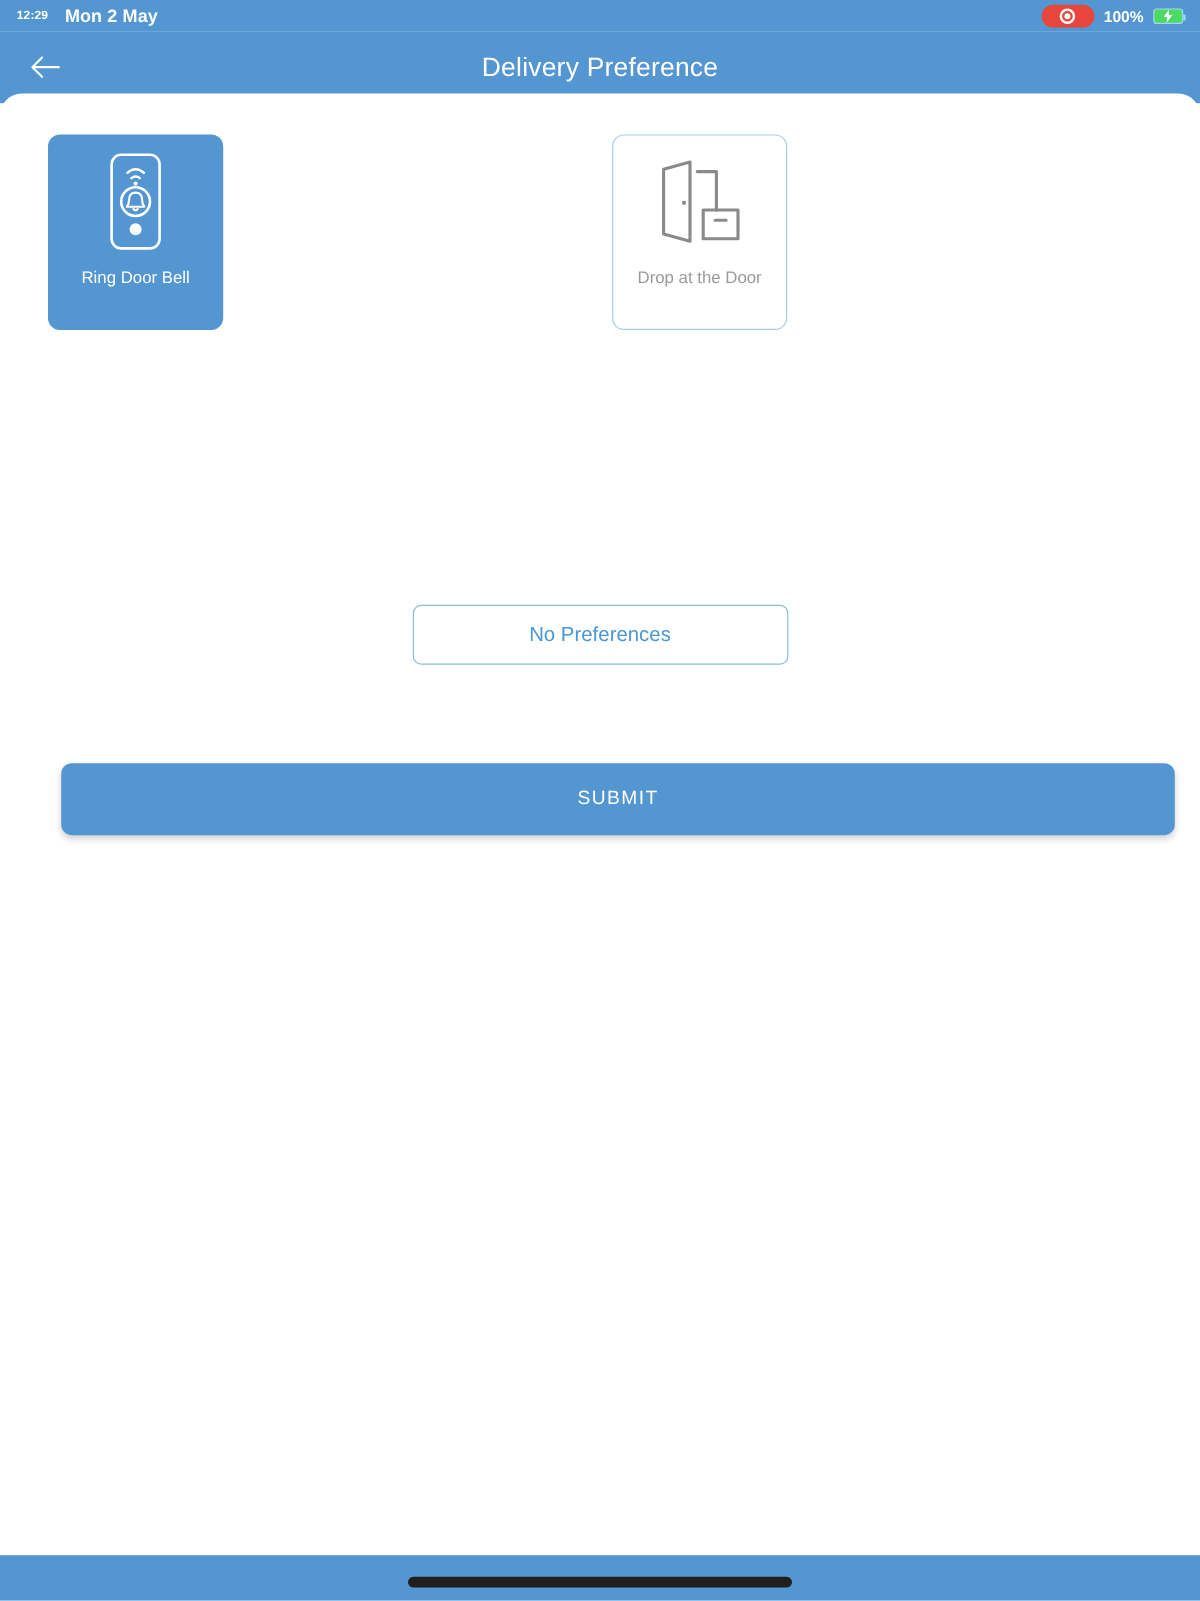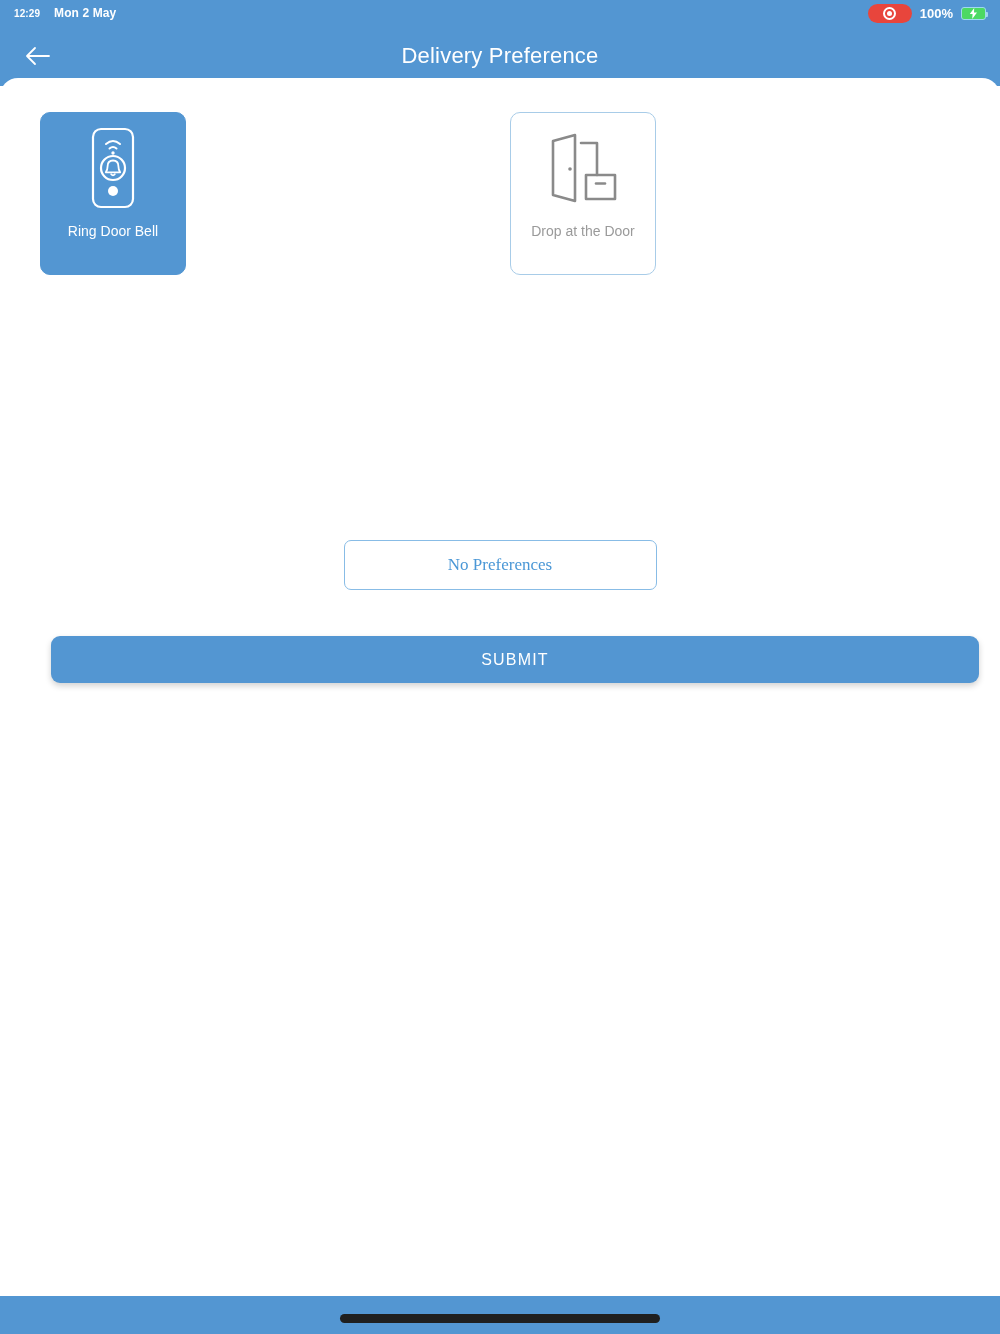--- a/index.html
+++ b/index.html
@@ -36,21 +36,21 @@
     gap: 14px;
   }
   .sb-time {
     color: #ffffff;
     font-size: 10px;
     font-weight: bold;
     letter-spacing: 0.1px;
   }
   .sb-date {
     color: #ffffff;
-    font-size: 12px;
+    font-size: 15px;
     font-weight: bold;
     letter-spacing: 0.1px;
   }
   .sb-right {
     margin-left: auto;
     display: flex;
     align-items: center;
     gap: 8px;
     padding-left: 36px;
   }
@@ -186,26 +186,25 @@
     color: #9a9a9a;
     text-align: center;
     line-height: 1.2;
     padding: 0 6px;
   }
   .opt-card.selected .opt-label { color: #ffffff; }
 
   
   .nopref-wrap {
     position: absolute;
-    top: 462px;
+    top: 426px;
     left: 0;
     width: 1000px;
     display: flex;
     justify-content: center;
-    font-family: Liberation Serif, serif;
   }
   .nopref-btn {
     width: 313px;
     height: 50px;
     border-radius: 7px;
     border: 1.6px solid #88bce6;
     background: #ffffff;
     color: #4a97d6;
     font-size: 17px;
     display: flex;
@@ -218,21 +217,21 @@
   .submit-wrap {
     position: absolute;
     top: 558px;
     left: 0;
     width: 1000px;
     display: flex;
     justify-content: center;
   }
   .submit-btn {
     width: 928px;
-    height: 47px;
+    height: 60px;
     border-radius: 9px;
     background: #5396d2;
     color: #ffffff;
     font-size: 16px;
     letter-spacing: 1.2px;
     display: flex;
     align-items: center;
     justify-content: center;
     cursor: pointer;
     box-shadow: 0 3px 6px rgba(0,0,0,0.18);

